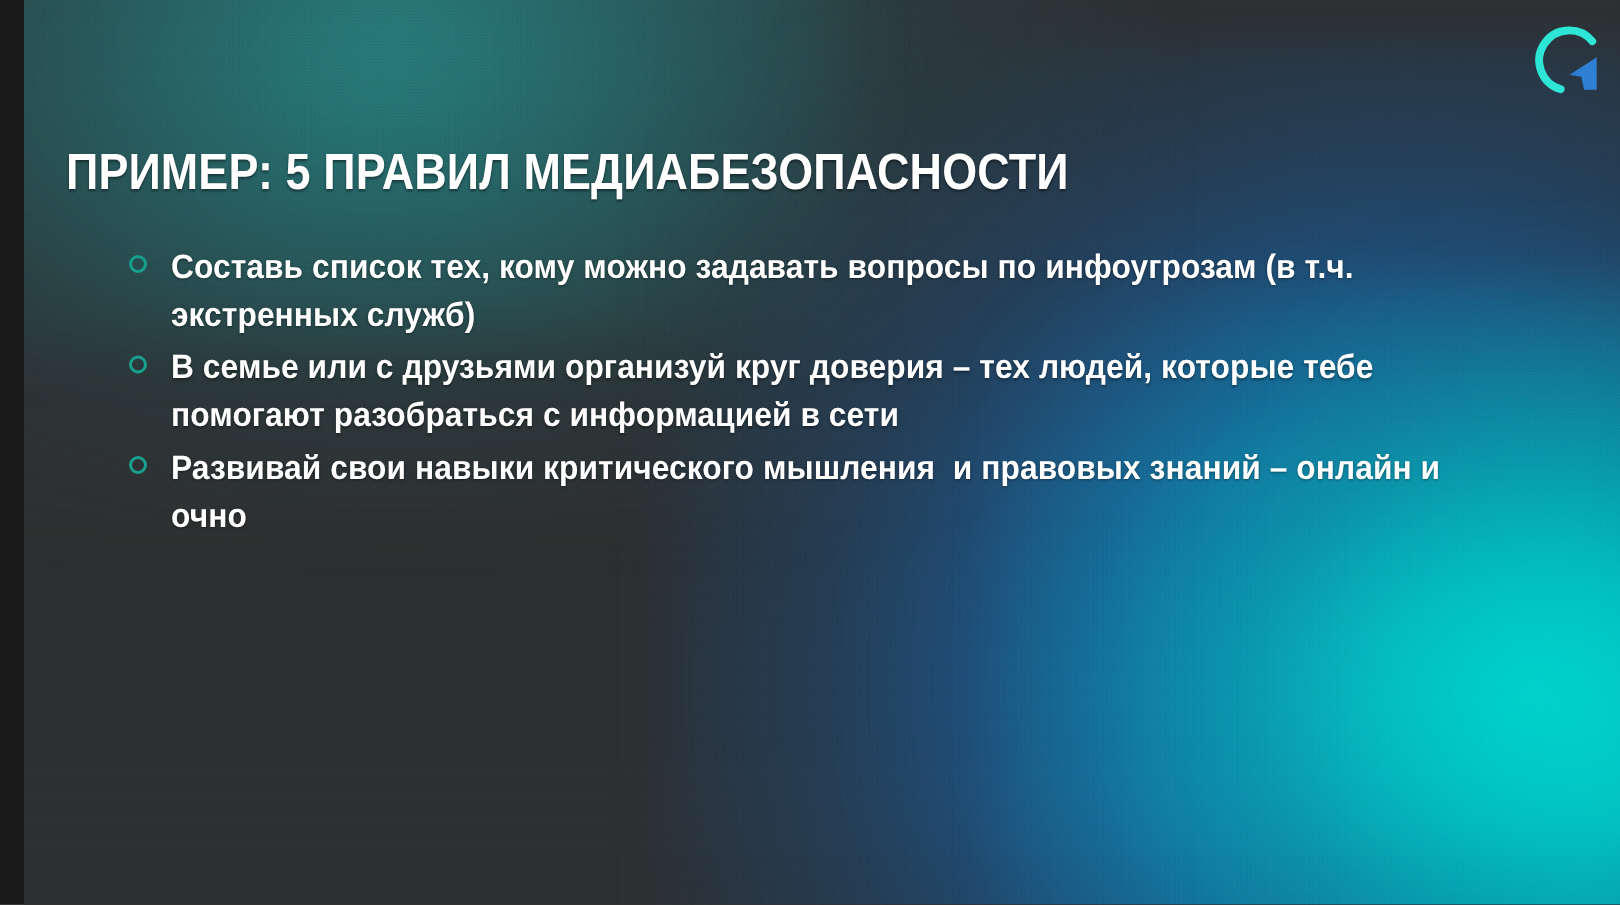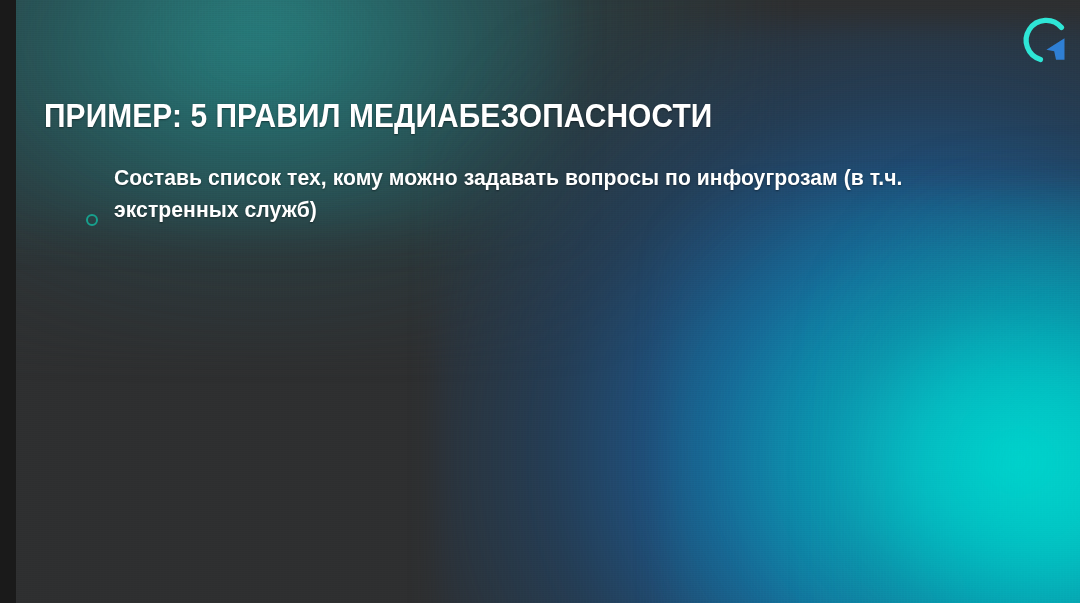--- a/index.html
+++ b/index.html
@@ -147,21 +147,21 @@
   
   .bullets {
     position: absolute;
     left: 70px;
     top: 162px;
     width: 975px;
   }
 
   .bullet-row {
     display: flex;
-    align-items: flex-end;
+    align-items: flex-start;
     margin-bottom: 3px;
   }
 
   .bullet-marker {
     flex: 0 0 auto;
     width: 12px;
     height: 12px;
     margin-top: 8px;
     margin-right: 16px;
     border: 2px solid #17a08d;
@@ -209,19 +209,27 @@
 
   <div class="title">ПРИМЕР: 5 ПРАВИЛ МЕДИАБЕЗОПАСНОСТИ</div>
 
   <div class="bullets">
 
     <div class="bullet-row">
       <span class="bullet-marker"></span>
       <span class="bullet-text">Составь список тех, кому можно задавать вопросы по инфоугрозам (в т.ч. экстренных служб)</span>
     </div>
 
-
+    <div class="bullet-row">
+      <span class="bullet-marker"></span>
+      <span class="bullet-text">В семье или с друзьями организуй круг доверия – тех людей, которые тебе помогают разобраться с информацией в сети</span>
+    </div>
+
+    <div class="bullet-row">
+      <span class="bullet-marker"></span>
+      <span class="bullet-text">Развивай свои навыки критического мышления  и правовых знаний – онлайн и очно</span>
+    </div>
 
 
 
   </div>
 
 </div>
 
 </body></html>

